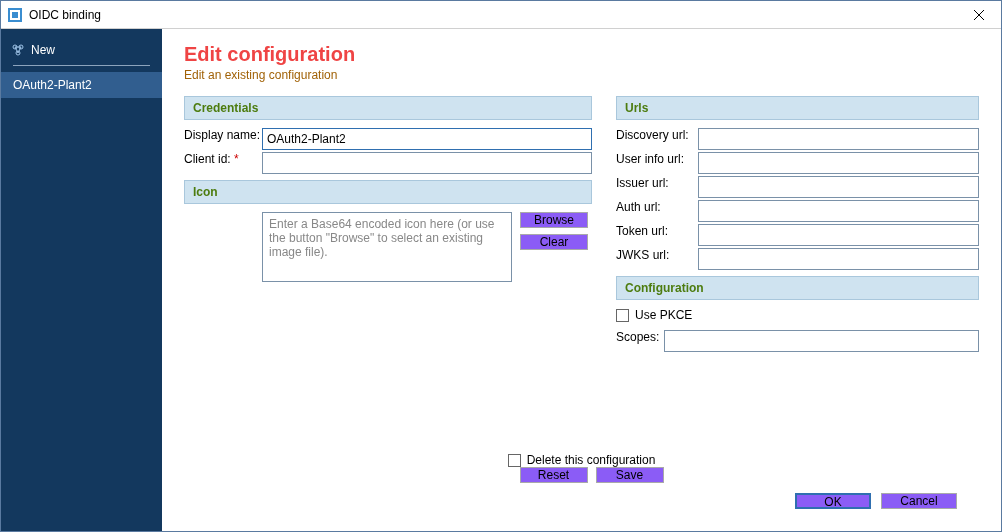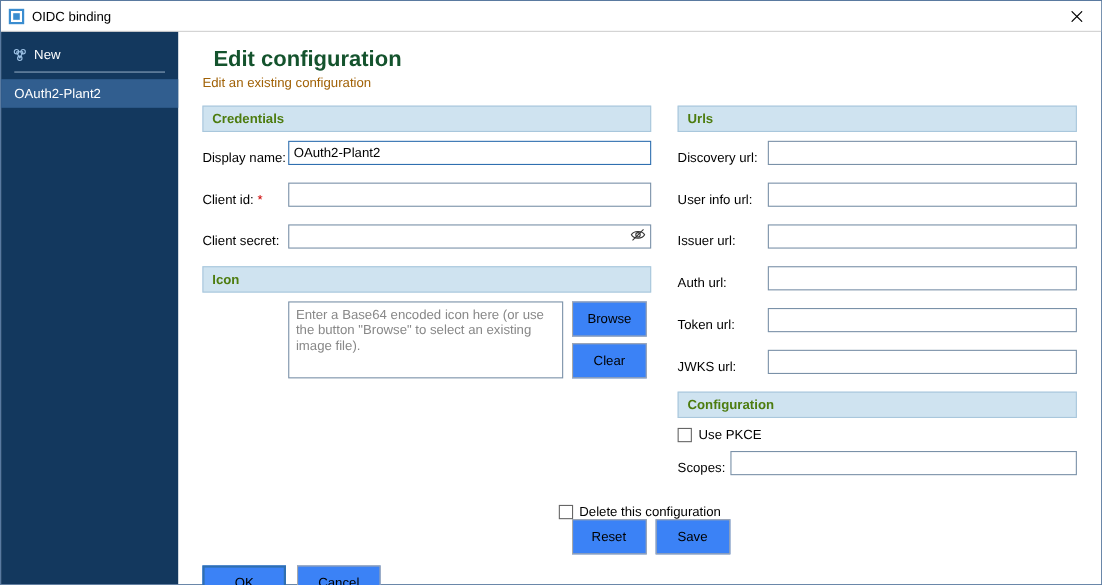--- a/index.html
+++ b/index.html
@@ -80,22 +80,22 @@
   .main {
     flex: 1;
     padding: 14px 22px 10px 22px;
     display: flex;
     flex-direction: column;
     min-width: 0;
   }
   .page-title {
     font-size: 20px;
     font-weight: 600;
-    margin: 0 0 2px 10px;
-    color: #14532d;
+    margin: 0 0 2px 0;
+    color: #ef4444;
   }
   .page-subtitle {
     font-size: 12px;
     color: #a16207;
     margin-bottom: 14px;
   }
   .columns {
     display: flex;
     gap: 24px;
     align-items: flex-start;
@@ -106,22 +106,22 @@
     background: #cfe3f0;
     border: 1px solid #a9c7dc;
     padding: 4px 8px;
     font-weight: 600;
     color: #4d7c0f;
     font-size: 12px;
     margin-bottom: 8px;
   }
   .form-row {
     display: flex;
-    align-items: flex-end;
-    margin-bottom: 16px;
+    align-items: flex-start;
+    margin-bottom: 2px;
   }
   .form-row .label {
     width: 78px;
     text-align: left;
     padding-right: 6px;
     white-space: nowrap;
   }
   .col-right .form-row .label { width: 82px; }
   .req { color: #c00; }
   .input {
@@ -163,22 +163,22 @@
     color: #333;
   }
   .icon-text::placeholder { color: #888; }
   .icon-buttons {
     display: flex;
     flex-direction: column;
     gap: 6px;
   }
   .btn {
     min-width: 68px;
-    height: 32px;
-    background: #3b82f6;
+    height: 16px;
+    background: #8b5cf6;
     border: 1px solid #a9a9a9;
     font-size: 12px;
     font-family: inherit;
     cursor: pointer;
     padding: 0 10px;
   }
   .btn.primary {
     border: 2px solid #2f6fb0;
   }
   .checkbox-row {
@@ -203,21 +203,21 @@
     flex-direction: column;
   }
   .footer-row .checkbox-row { margin: 0; }
   .footer-buttons {
     display: flex;
     gap: 8px;
     margin-left: 20px;
   }
   .bottom-bar {
     display: flex;
-    justify-content: flex-start;
+    justify-content: flex-end;
     gap: 10px;
     padding: 10px 22px 12px 0;
   }
 </style>
 </head>
 <body>
 
 <div class="window">
   <div class="titlebar">
     <span class="app-icon">
@@ -269,33 +269,20 @@
           </div>
 
           <div class="form-row">
             <div class="label">
               <span>Client id:</span>
               <span class="req">*</span>
             </div>
             <input class="input" type="text" value="" style="">
           </div>
 
-          <div class="form-row">
-            <div class="label">Client secret:</div>
-            <div class="secret-wrap">
-              <input class="input" type="password" value="" style="">
-              <span class="eye-icon">
-                <svg width="16" height="16" viewBox="0 0 16 16">
-                  <path d="M2 8 C4 4 12 4 14 8 C12 12 4 12 2 8 Z" fill="none" stroke="#333" stroke-width="1"></path>
-                  <circle cx="8" cy="8" r="2" fill="none" stroke="#333" stroke-width="1"></circle>
-                  <line x1="3" y1="13" x2="13" y2="3" stroke="#333" stroke-width="1"></line>
-                </svg>
-              </span>
-            </div>
-          </div>
 
           <div class="section-header" style="margin-top:6px">Icon</div>
 
           <div class="icon-area">
             <textarea class="icon-text" placeholder="Enter a Base64 encoded icon here (or use the button &quot;Browse&quot; to select an existing image file)." style=""></textarea>
             <div class="icon-buttons">
               <button class="btn">Browse</button>
               <button class="btn">Clear</button>
             </div>
           </div>

